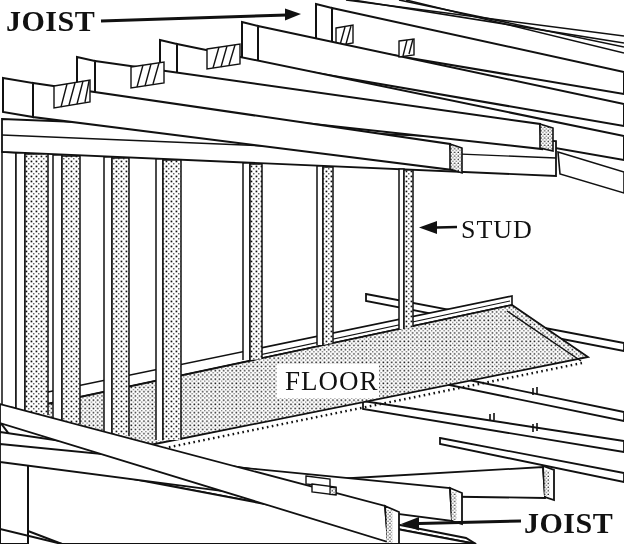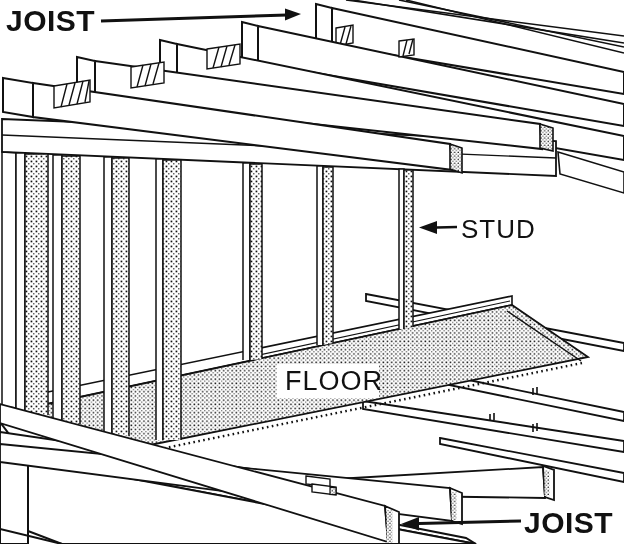--- a/index.html
+++ b/index.html
@@ -1,17 +1,17 @@
 <!DOCTYPE html>
 <html><head>
 <meta charset="utf-8">
 <style>
   html,body{margin:0;padding:0;background:#fff;}
   #stage{position:relative;width:624px;height:544px;background:#14b8a6;overflow:hidden;
-         font-family:Liberation Sans, sans-serif;}
+         font-family:Liberation Serif, serif;}
   svg{display:block;}
   text{fill:#111;}
   .lbl-heavy{font-weight:700;font-size:30px;letter-spacing:0.5px;}
   .lbl-med{font-weight:400;font-size:26px;letter-spacing:1px;}
 </style>
 </head>
 <body>
 
 <div id="stage">
 <svg width="624" height="544" viewBox="0 0 624 544">

